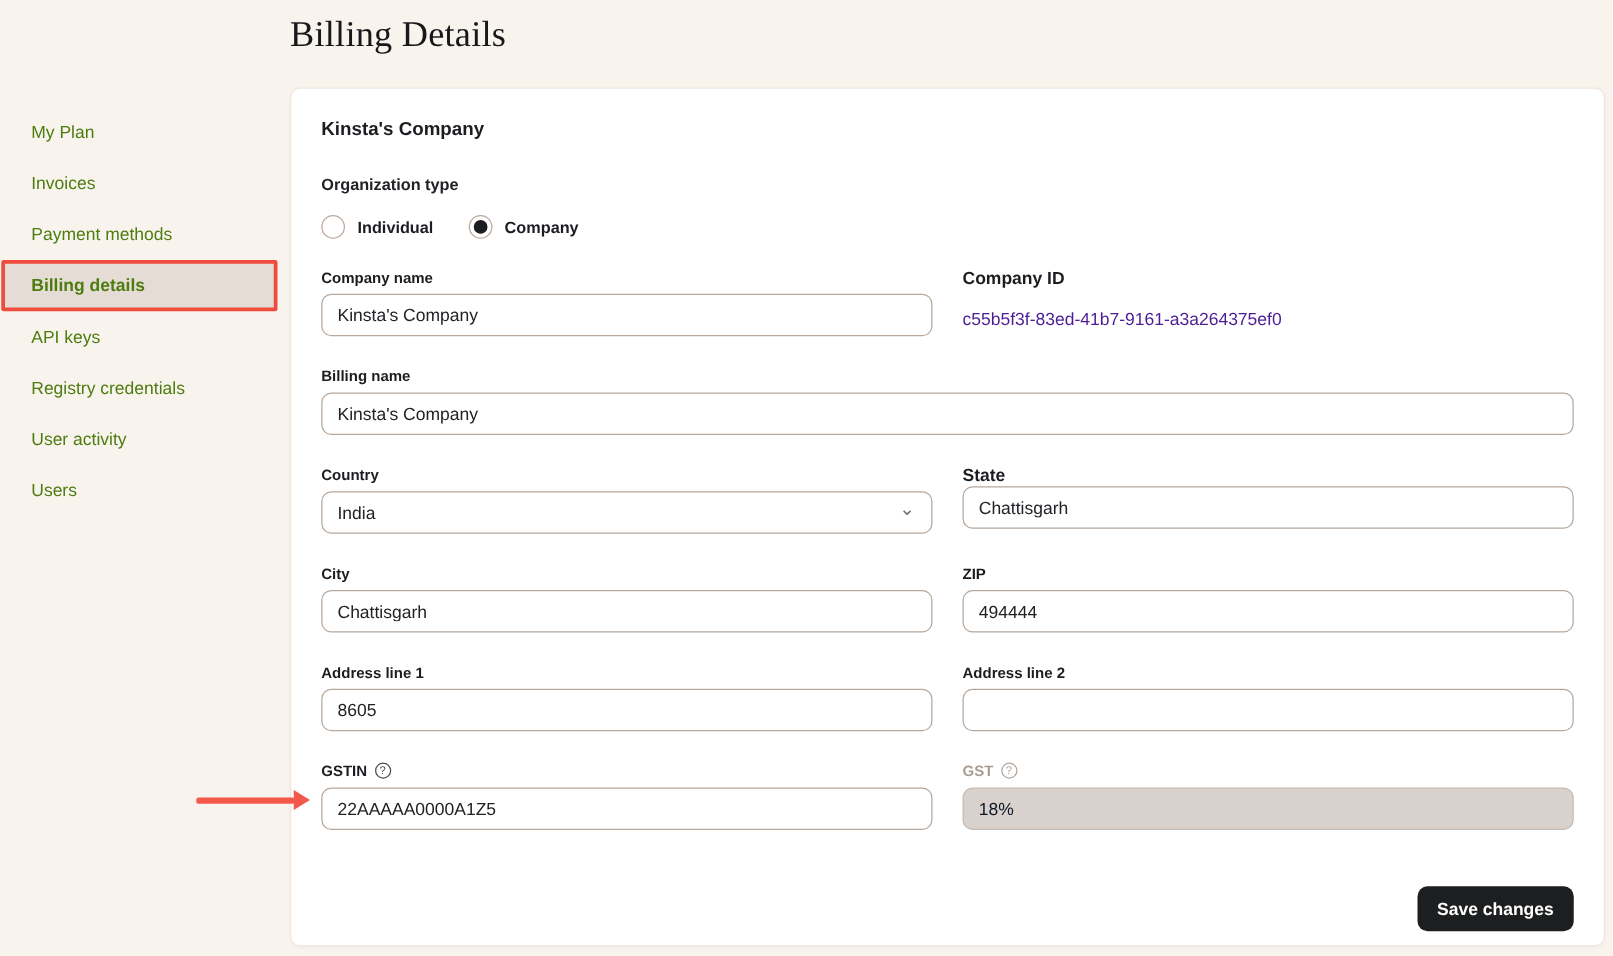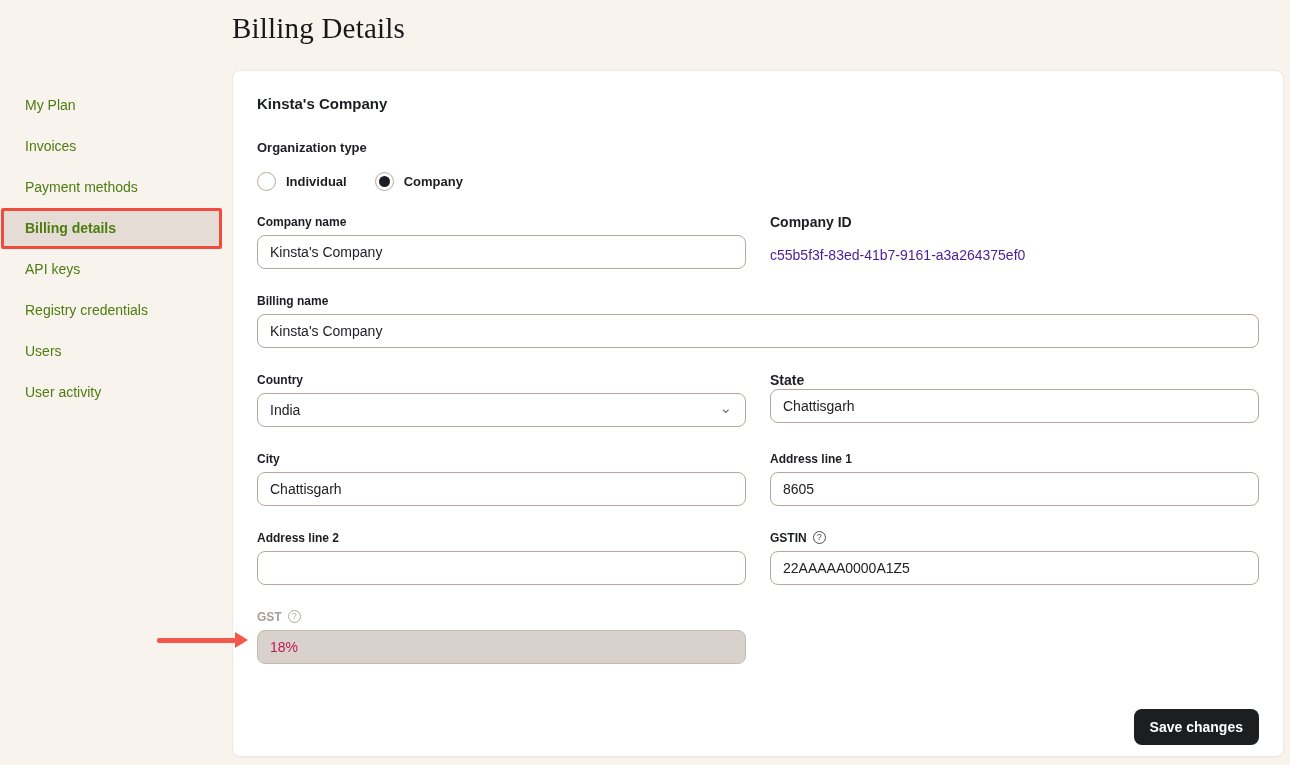--- a/index.html
+++ b/index.html
@@ -123,21 +123,21 @@
     background: #fff;
     padding: 0 12px;
     font-family: "Liberation Sans", sans-serif;
     font-size: 14px;
     color: #212226;
     outline: none;
   }
   .text-input:disabled {
     background: #d9d1cb;
     border-color: #c6bab1;
-    color: #be185d;
+    color: #0f172a;
   }
 
   .static-value { font-size: 14px; color: #4c1d95; padding-top: 6px; }
 
   .select-wrap { position: relative; }
   .chevron {
     position: absolute;
     right: 14px;
     top: 5px;
     font-size: 15px;
@@ -210,22 +210,22 @@
 
 <h1 class="page-title">Billing Details</h1>
 
 <nav class="sidebar">
   <div class="sidebar-item">My Plan</div>
   <div class="sidebar-item">Invoices</div>
   <div class="sidebar-item">Payment methods</div>
   <div class="sidebar-item active">Billing details</div>
   <div class="sidebar-item">API keys</div>
   <div class="sidebar-item">Registry credentials</div>
+  <div class="sidebar-item">User activity</div>
   <div class="sidebar-item">Users</div>
-  <div class="sidebar-item">User activity</div>
 </nav>
 
 <section class="card">
   <h2 class="card-heading">Kinsta's Company</h2>
 
   <div class="org-label">Organization type</div>
   <div class="radio-row">
     <div class="radio-option">
       <span class="radio-circle"></span>
       <span class="radio-label">Individual</span>
@@ -264,20 +264,24 @@
     <div>
       <label class="field-label lg" style="margin-bottom:2px;">State</label>
       <input class="text-input" type="text" value="Chattisgarh" style="">
     </div>
 
     <div>
       <label class="field-label">City</label>
       <input class="text-input" type="text" value="Chattisgarh" style="">
     </div>
 
+    <div>
+      <label class="field-label">ZIP</label>
+      <input class="text-input" type="text" value="494444" style="">
+    </div>
 
     <div>
       <label class="field-label">Address line 1</label>
       <input class="text-input" type="text" value="8605" style="">
     </div>
 
     <div>
       <label class="field-label">Address line 2</label>
       <input class="text-input" type="text" value="" style="">
     </div>

